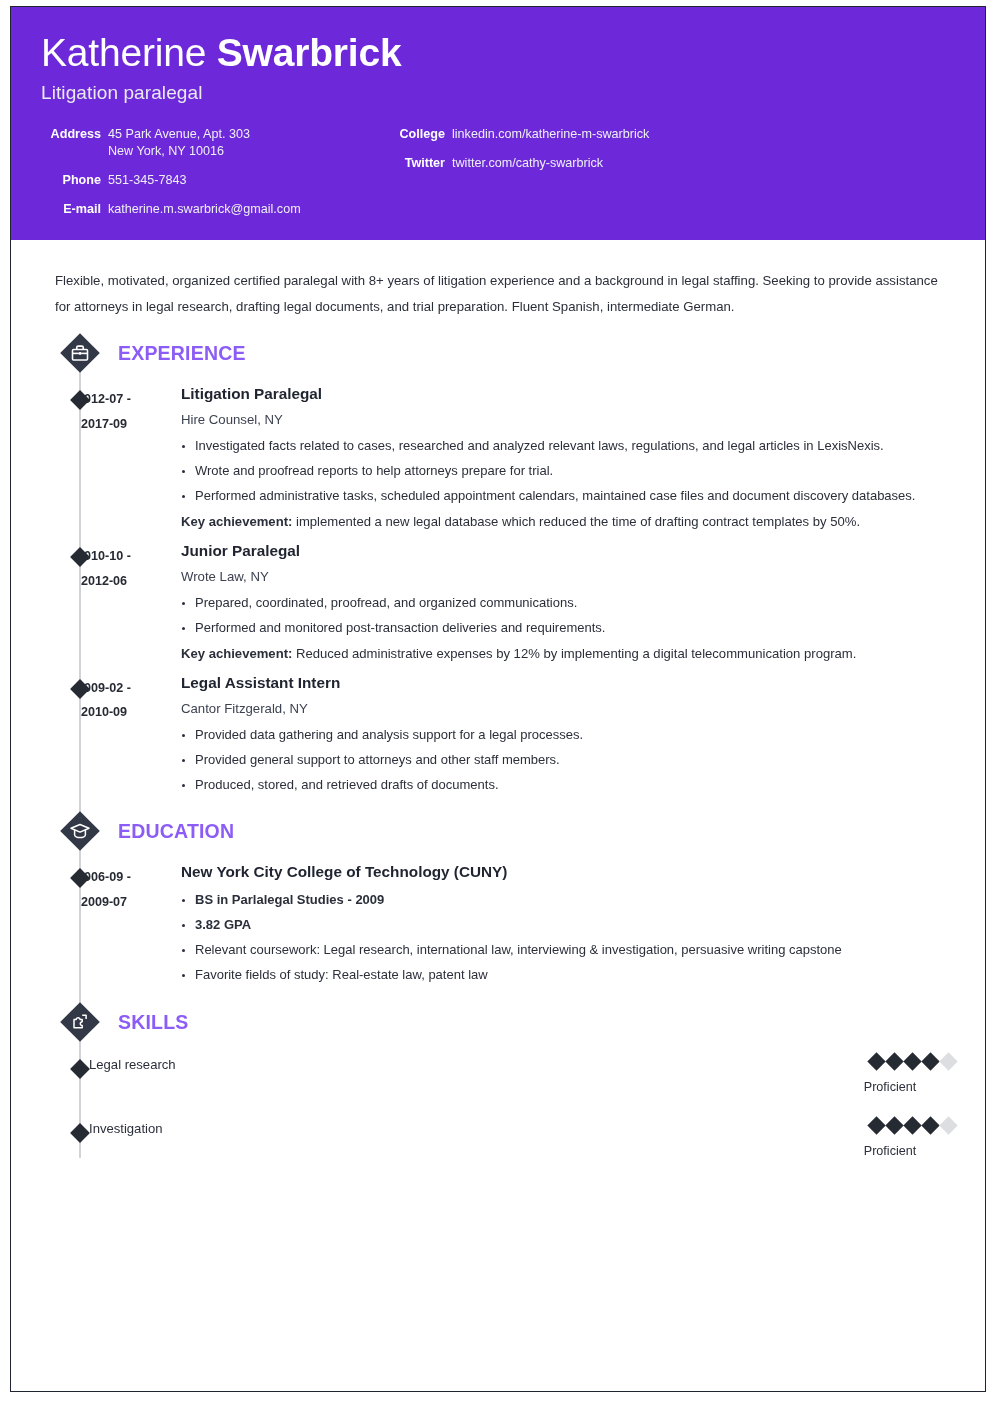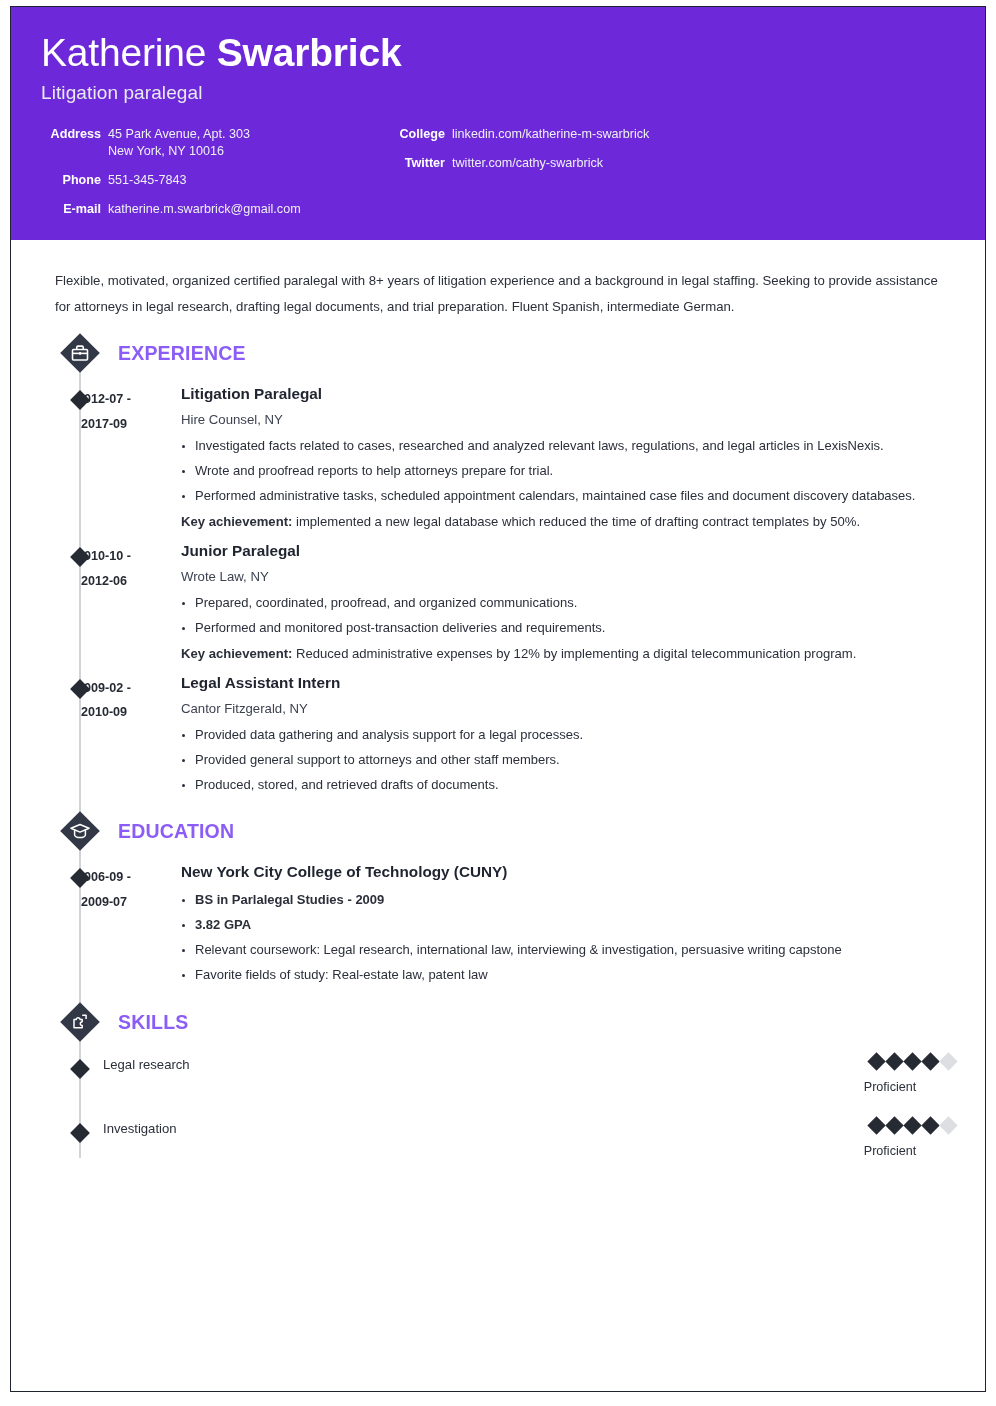--- a/index.html
+++ b/index.html
@@ -219,21 +219,21 @@
   
   .skill-row {
     position: relative;
     display: flex;
     align-items: flex-start;
     margin-bottom: 22px;
     z-index: 1;
     min-height: 38px;
   }
   .skill-name {
-    margin-left: 62px;
+    margin-left: 48px;
     font-size: 13.1px;
     color: #2b2f3a;
     line-height: 1.6;
     padding-top: 3px;
     flex: 1;
   }
   .skill-rating {
     width: 130px;
     flex: none;
     text-align: right;

